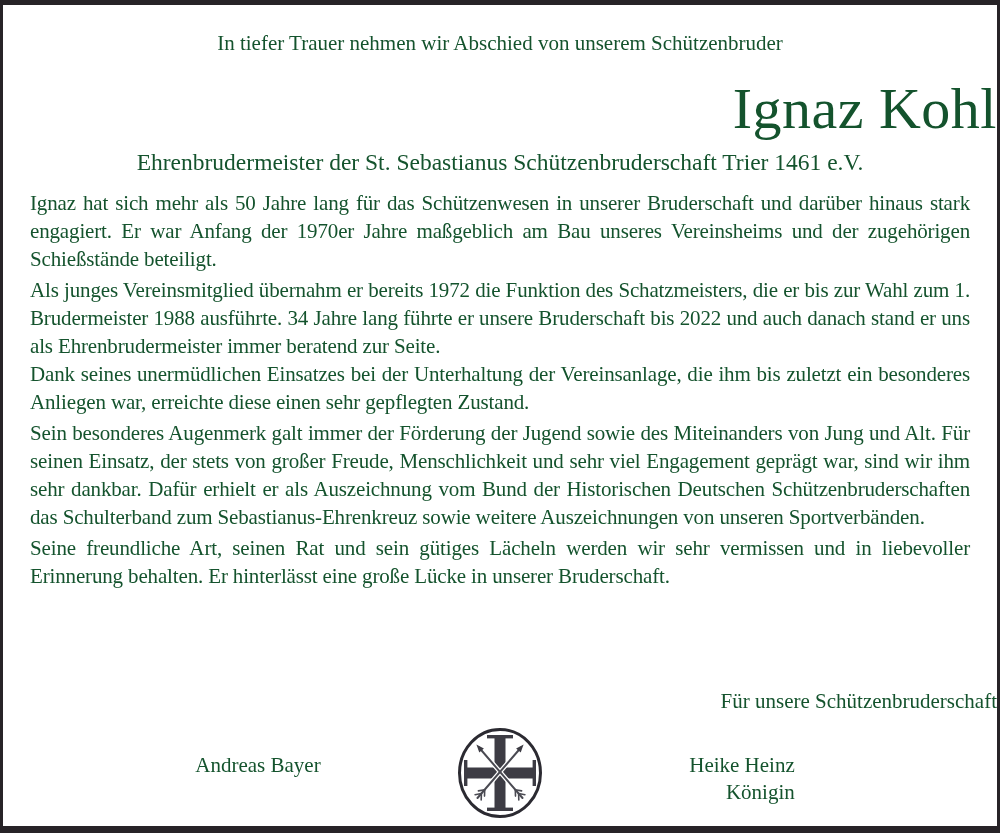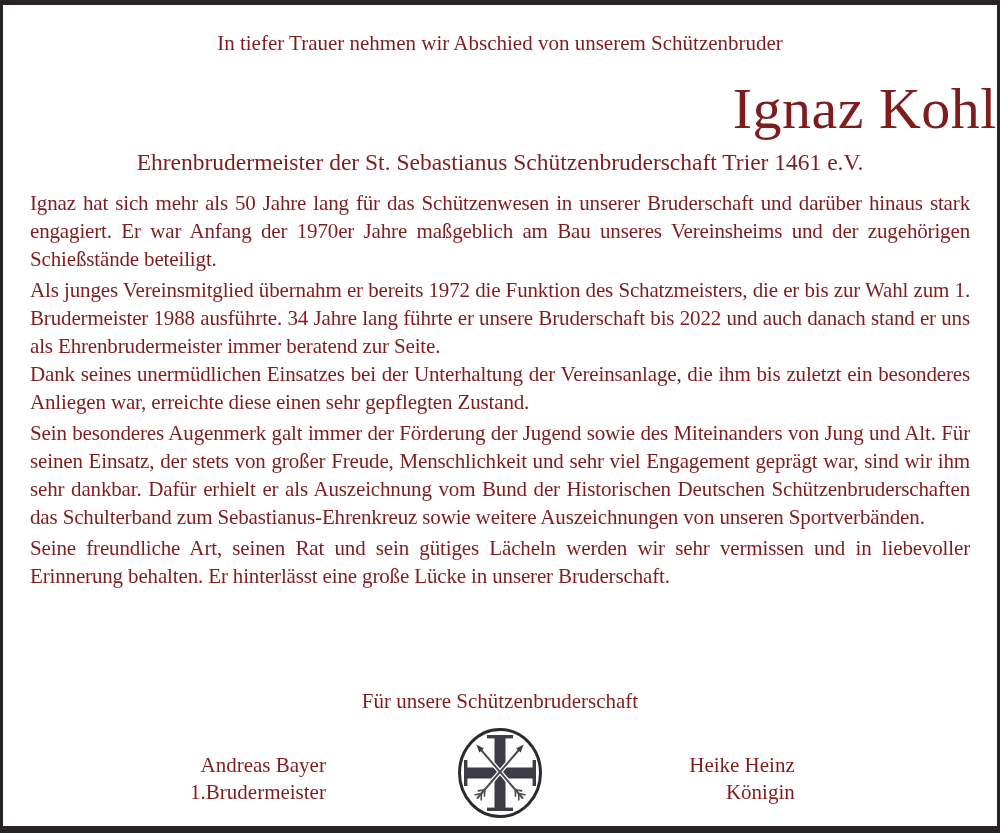--- a/index.html
+++ b/index.html
@@ -10,21 +10,21 @@
   .ad-frame {
     box-sizing: border-box;
     width: 1000px;
     height: 833px;
     background: #ffffff;
     border-style: solid;
     border-color: #272327;
     border-width: 5px 3px 7px 3px;
     position: relative;
     font-family: "Liberation Serif", "DejaVu Serif", serif;
-    color: #7f1d1d;
+    color: #14532d;
     overflow: hidden;
   }
   .intro-line {
     text-align: center;
     font-size: 21px;
     line-height: 28px;
     margin: 24px 27px 0 27px;
   }
   .deceased-name {
     text-align: right;
@@ -52,21 +52,21 @@
     margin: 3px 0 0 0;
   }
   .para.tight {
     margin-top: 0;
   }
   .closing-line {
     position: absolute;
     left: 0;
     right: 0;
     top: 682px;
-    text-align: center;
+    text-align: right;
     font-size: 21px;
     line-height: 28px;
   }
   .emblem {
     position: absolute;
     left: 497px;
     top: 722px;
     transform: translateX(-50%);
   }
   .signature {
@@ -137,21 +137,20 @@
       <line x1="27.7" y1="62.7" x2="21.4" y2="63.9"></line>
       <line x1="61.6" y1="66.5" x2="61.8" y2="72.9"></line>
       <line x1="61.6" y1="66.5" x2="67.9" y2="67.7"></line>
       <line x1="58.3" y1="62.7" x2="58.5" y2="69.1"></line>
       <line x1="58.3" y1="62.7" x2="64.6" y2="63.9"></line>
     </g>
   </svg>
 
   <div class="signature left">
     <div>Andreas Bayer</div>
-    <div>1.Brudermeister</div>
   </div>
 
   <div class="signature right">
     <div>Heike Heinz</div>
     <div>Königin</div>
   </div>
 
 </div>
 
 </body></html>

